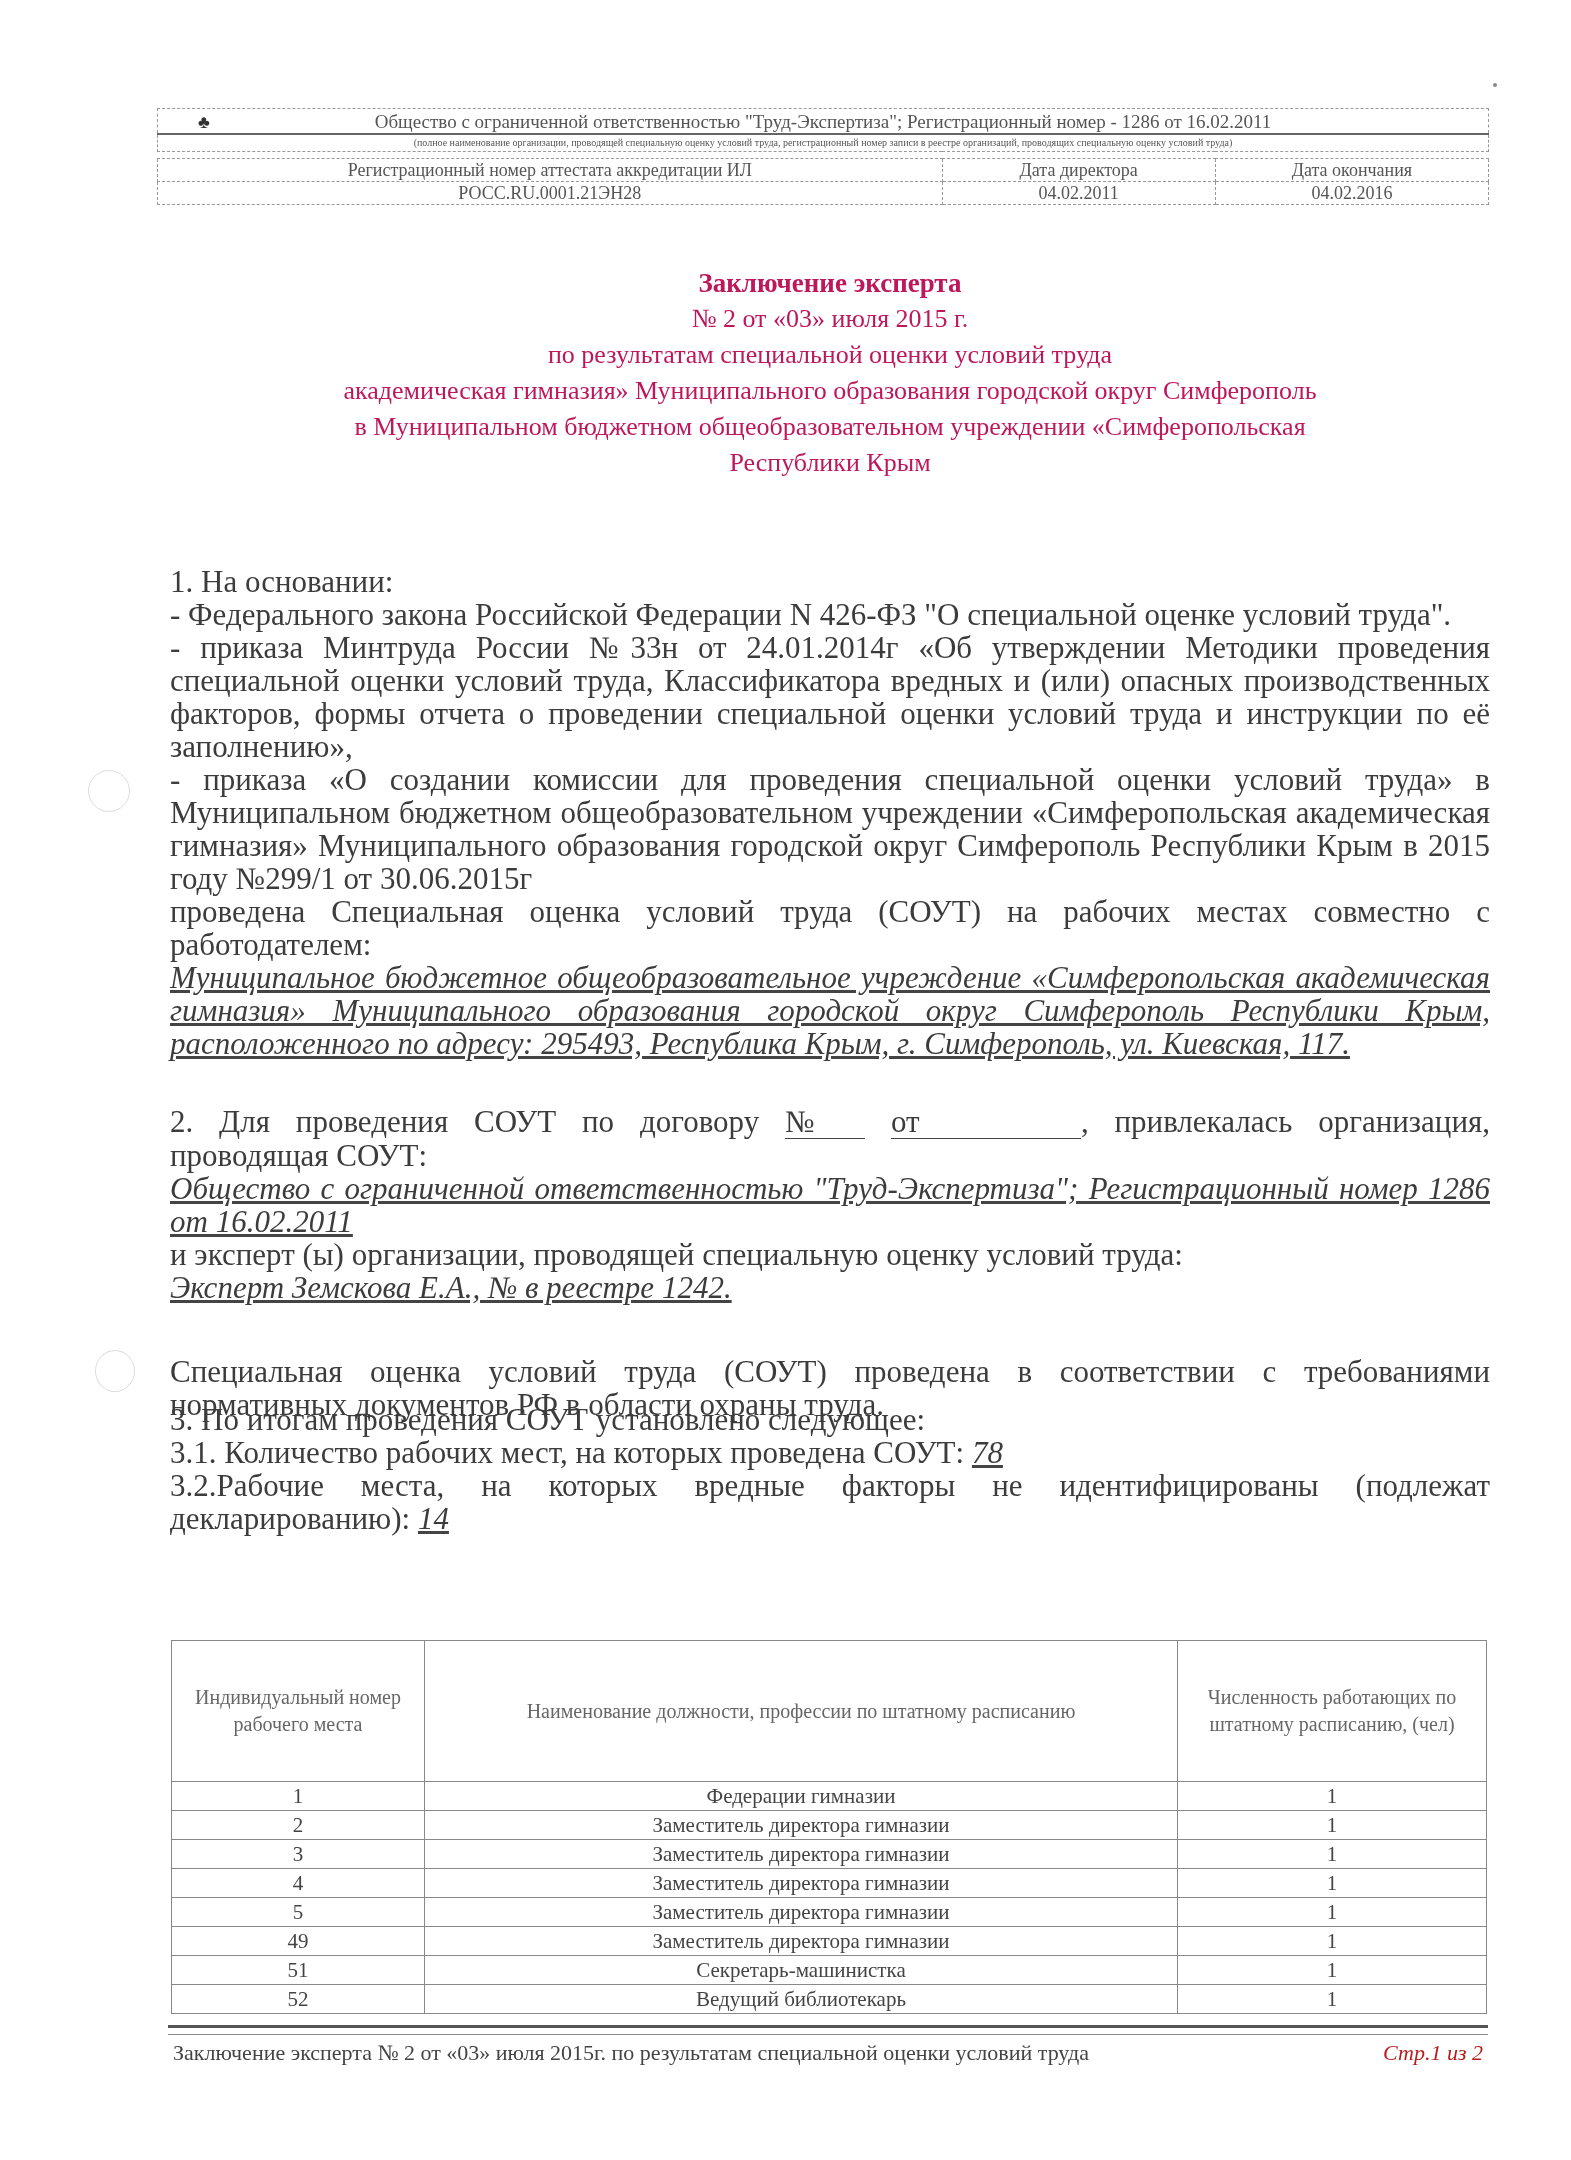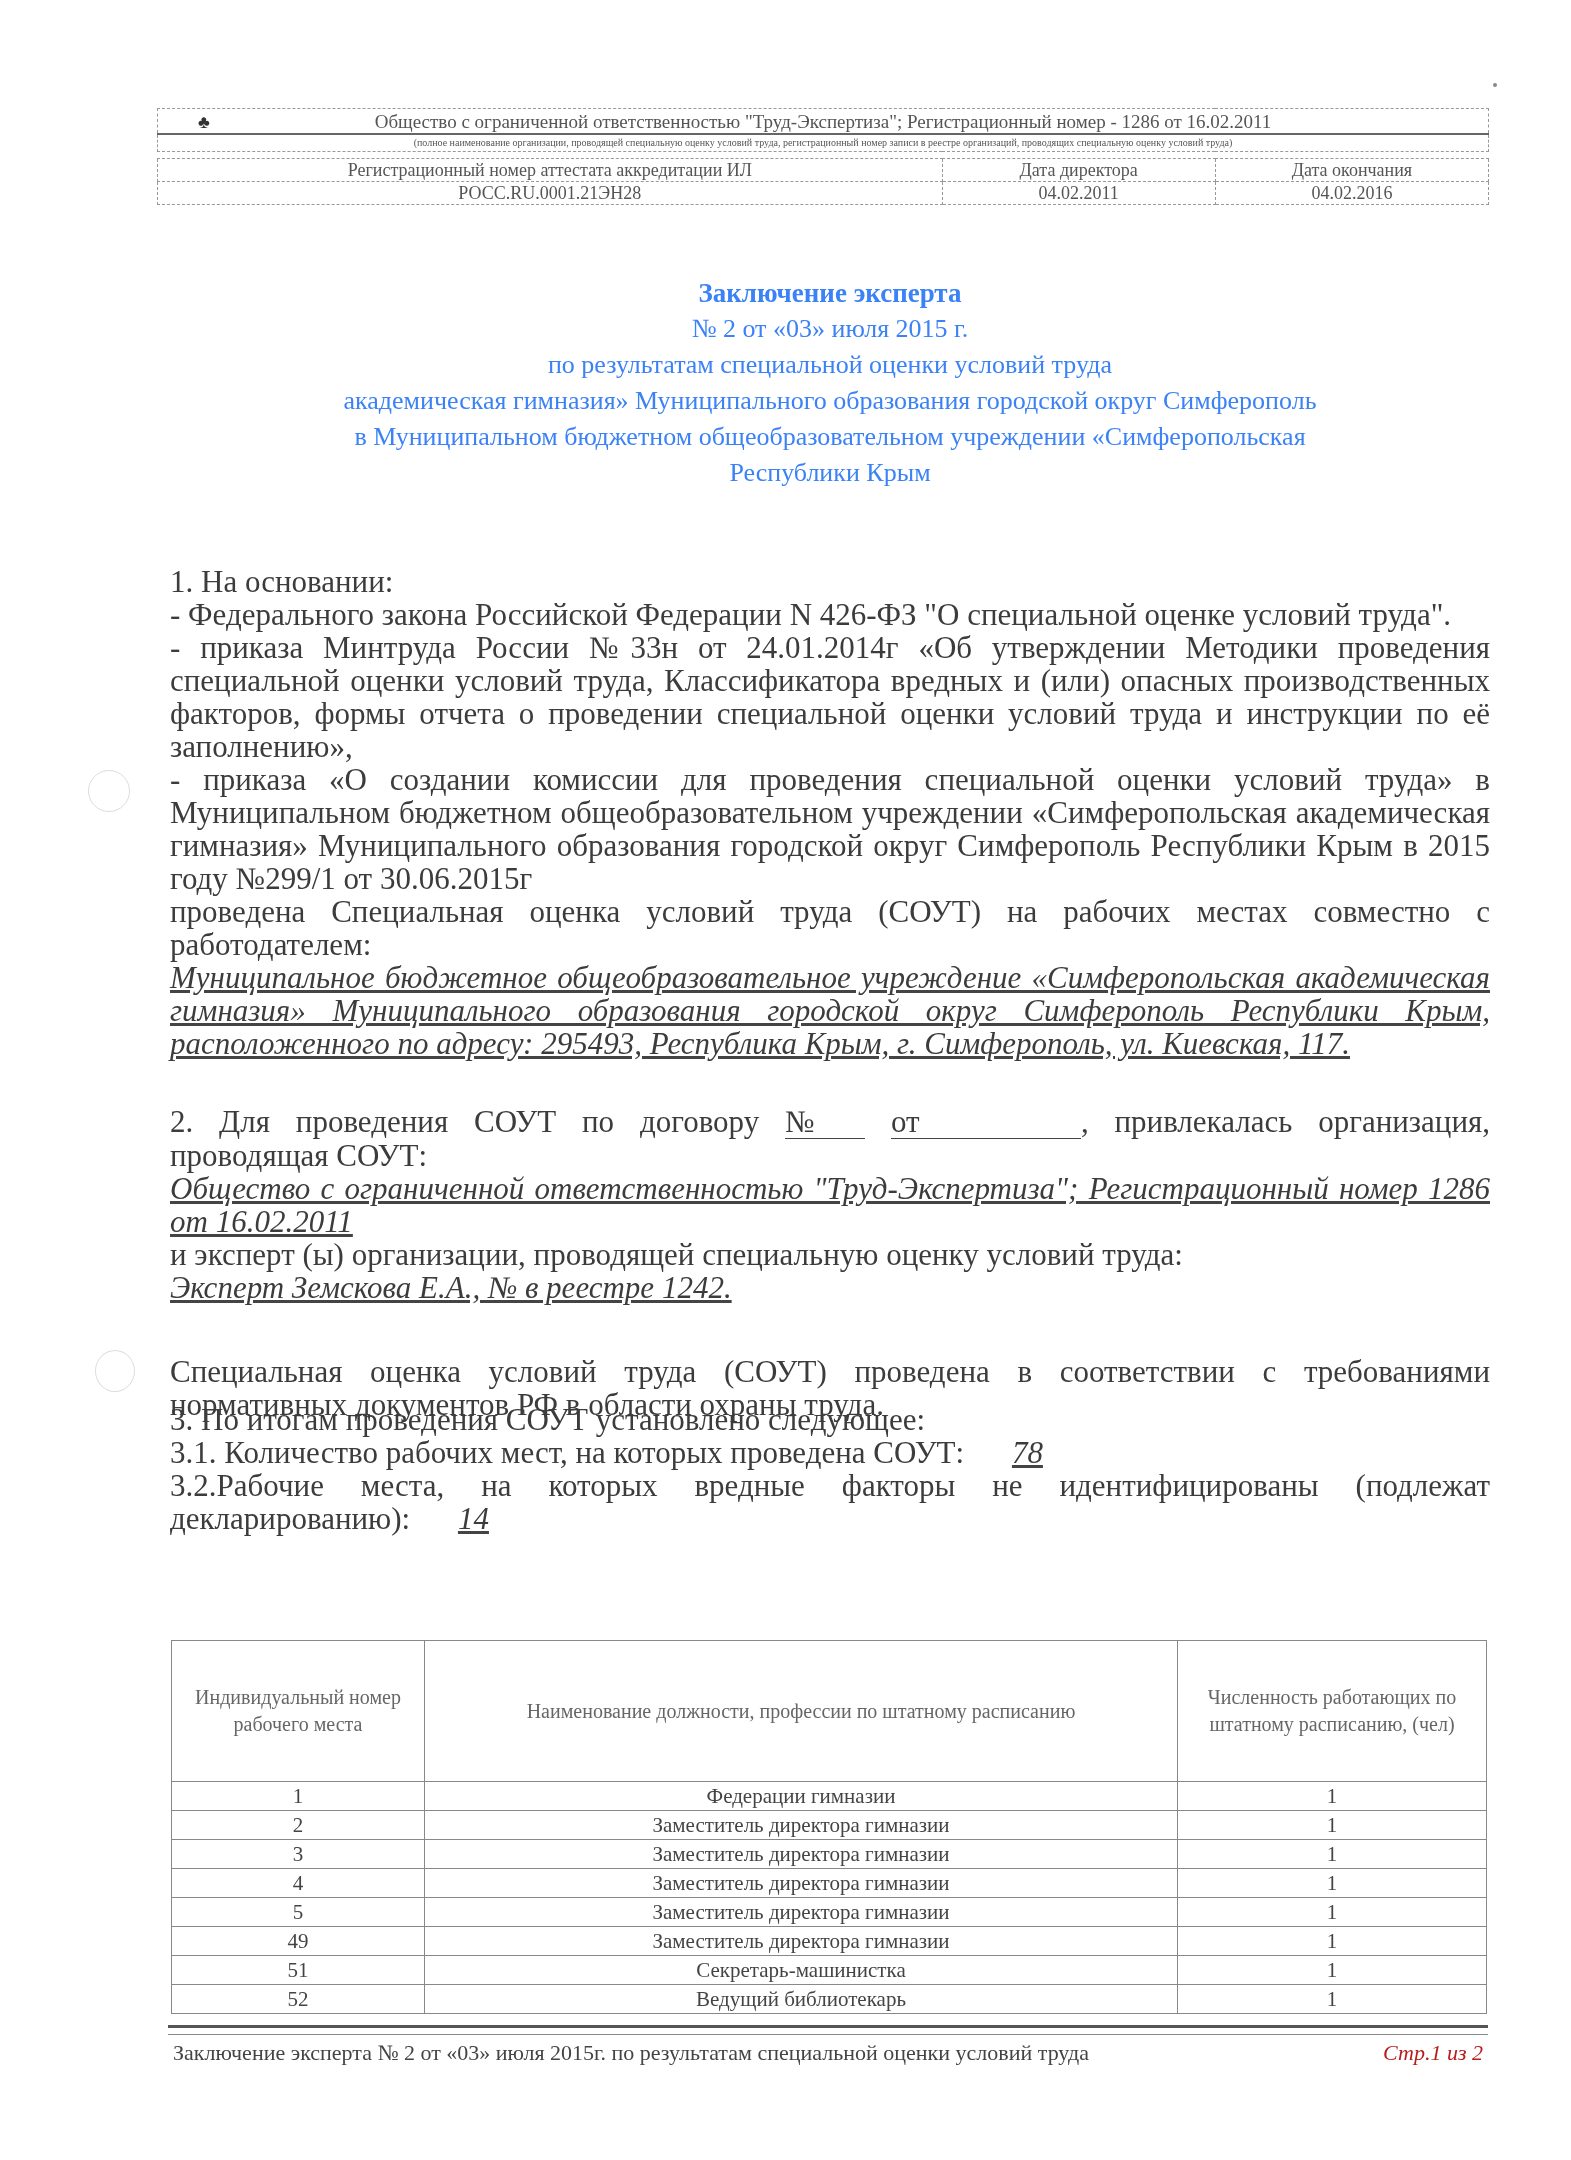--- a/index.html
+++ b/index.html
@@ -14,26 +14,26 @@
   .hdr-table {
     position: absolute; left: 157px; top: 108px; width: 1332px;
     border-collapse: collapse; font-size: 18px; color: #555;
   }
   .hdr-table td { border: 1px dashed #999; padding: 0 6px; text-align: center; line-height: 22px; }
   .hdr-org { position: relative; font-size: 19px; padding-top: 2px !important; }
   .hdr-org .logo { position: absolute; left: 40px; top: 2px; font-size: 18px; color: #333; }
   .hdr-sub { font-size: 10px; line-height: 16px !important; border-top: 2px solid #666 !important; color: #555; }
   .hdr-blank td { height: 6px; border-left: none; border-right: none; }
 
-  .title-block { position: absolute; left: 180px; top: 275px; width: 1300px; text-align: center; font-size: 26px; line-height: 36px; color: #3b82f6; }
+  .title-block { position: absolute; left: 180px; top: 265px; width: 1300px; text-align: center; font-size: 26px; line-height: 36px; color: #be185d; }
   .title-block .t1 { font-weight: bold; font-size: 27px; }
 
   .body-text { position: absolute; left: 170px; width: 1320px; font-size: 31px; line-height: 33px; color: #3c3c3c; text-align: justify; }
   .body-text p { margin: 0; }
-  .it-u { font-style: italic; text-decoration: underline; text-decoration-color: #444; margin-left: 40px; }
+  .it-u { font-style: italic; text-decoration: underline; text-decoration-color: #444; }
   .blank-u { display: inline-block; border-bottom: 1px solid #444; }
 
   .main-table {
     position: absolute; left: 171px; top: 1640px; width: 1316px;
     border-collapse: collapse; font-size: 21px; color: #444; border-radius: 24px;
   }
   .main-table th, .main-table td { border: 1px solid #888; text-align: center; padding: 0 6px; font-weight: normal; }
   .main-table th { color: #666; font-size: 20px; line-height: 27px; height: 140px; }
   .main-table td { height: 28px; line-height: 26px; }
 

